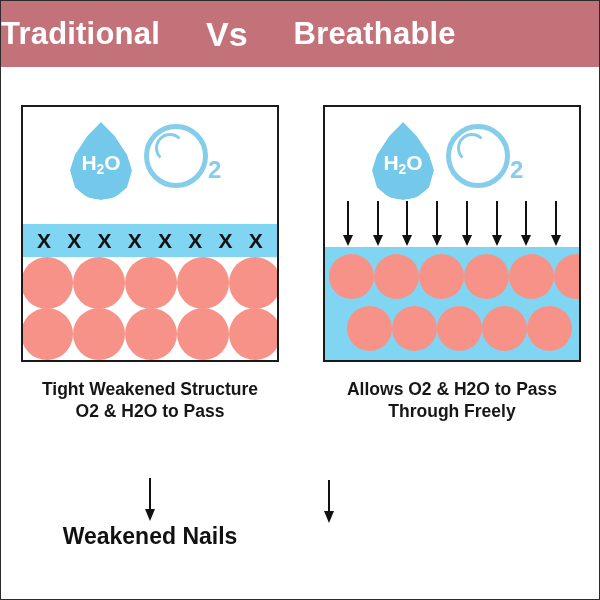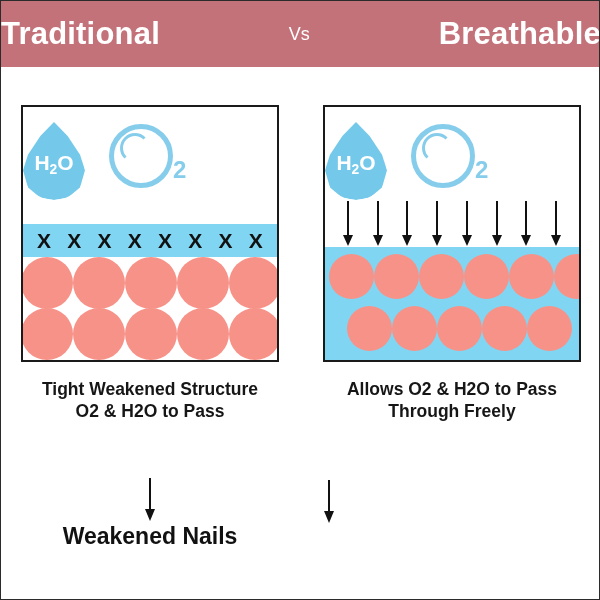--- a/index.html
+++ b/index.html
@@ -16,33 +16,33 @@
     overflow: hidden;
   }
 
   
   .header-band {
     position: absolute; left: 0; top: 0;
     width: 600px; height: 66px;
     background: #c4727a;
     display: flex;
     align-items: center;
-    justify-content: space-between;
+    justify-content: flex-start;
   }
   .header-title {
     color: #ffffff;
     font-size: 31px;
     font-weight: bold;
     letter-spacing: 0.2px;
     white-space: nowrap;
   }
   .header-vs {
     color: #ffffff;
-    font-size: 18px;
-    font-weight: normal;
+    font-size: 34px;
+    font-weight: bold;
     white-space: nowrap;
   }
   .gap-a { width: 46px; }
   .gap-b { width: 46px; }
 
   
   .column {
     position: absolute;
     top: 104px;
     width: 258px;
@@ -59,21 +59,22 @@
     overflow: hidden;
   }
 
   
   .molecules {
     position: absolute;
     left: 0; top: 8px;
     width: 100%; height: 92px;
     display: flex;
     align-items: center;
-    gap: 24px;
+    justify-content: center;
+    gap: 12px;
   }
   .droplet {
     position: relative;
     width: 62px; height: 78px;
   }
   .droplet-shape {
     position: absolute; left: 0; top: 0;
     width: 62px; height: 78px;
     background: #74c9ea;
     border-radius: 50% 50% 50% 50% / 64% 64% 36% 36%;

